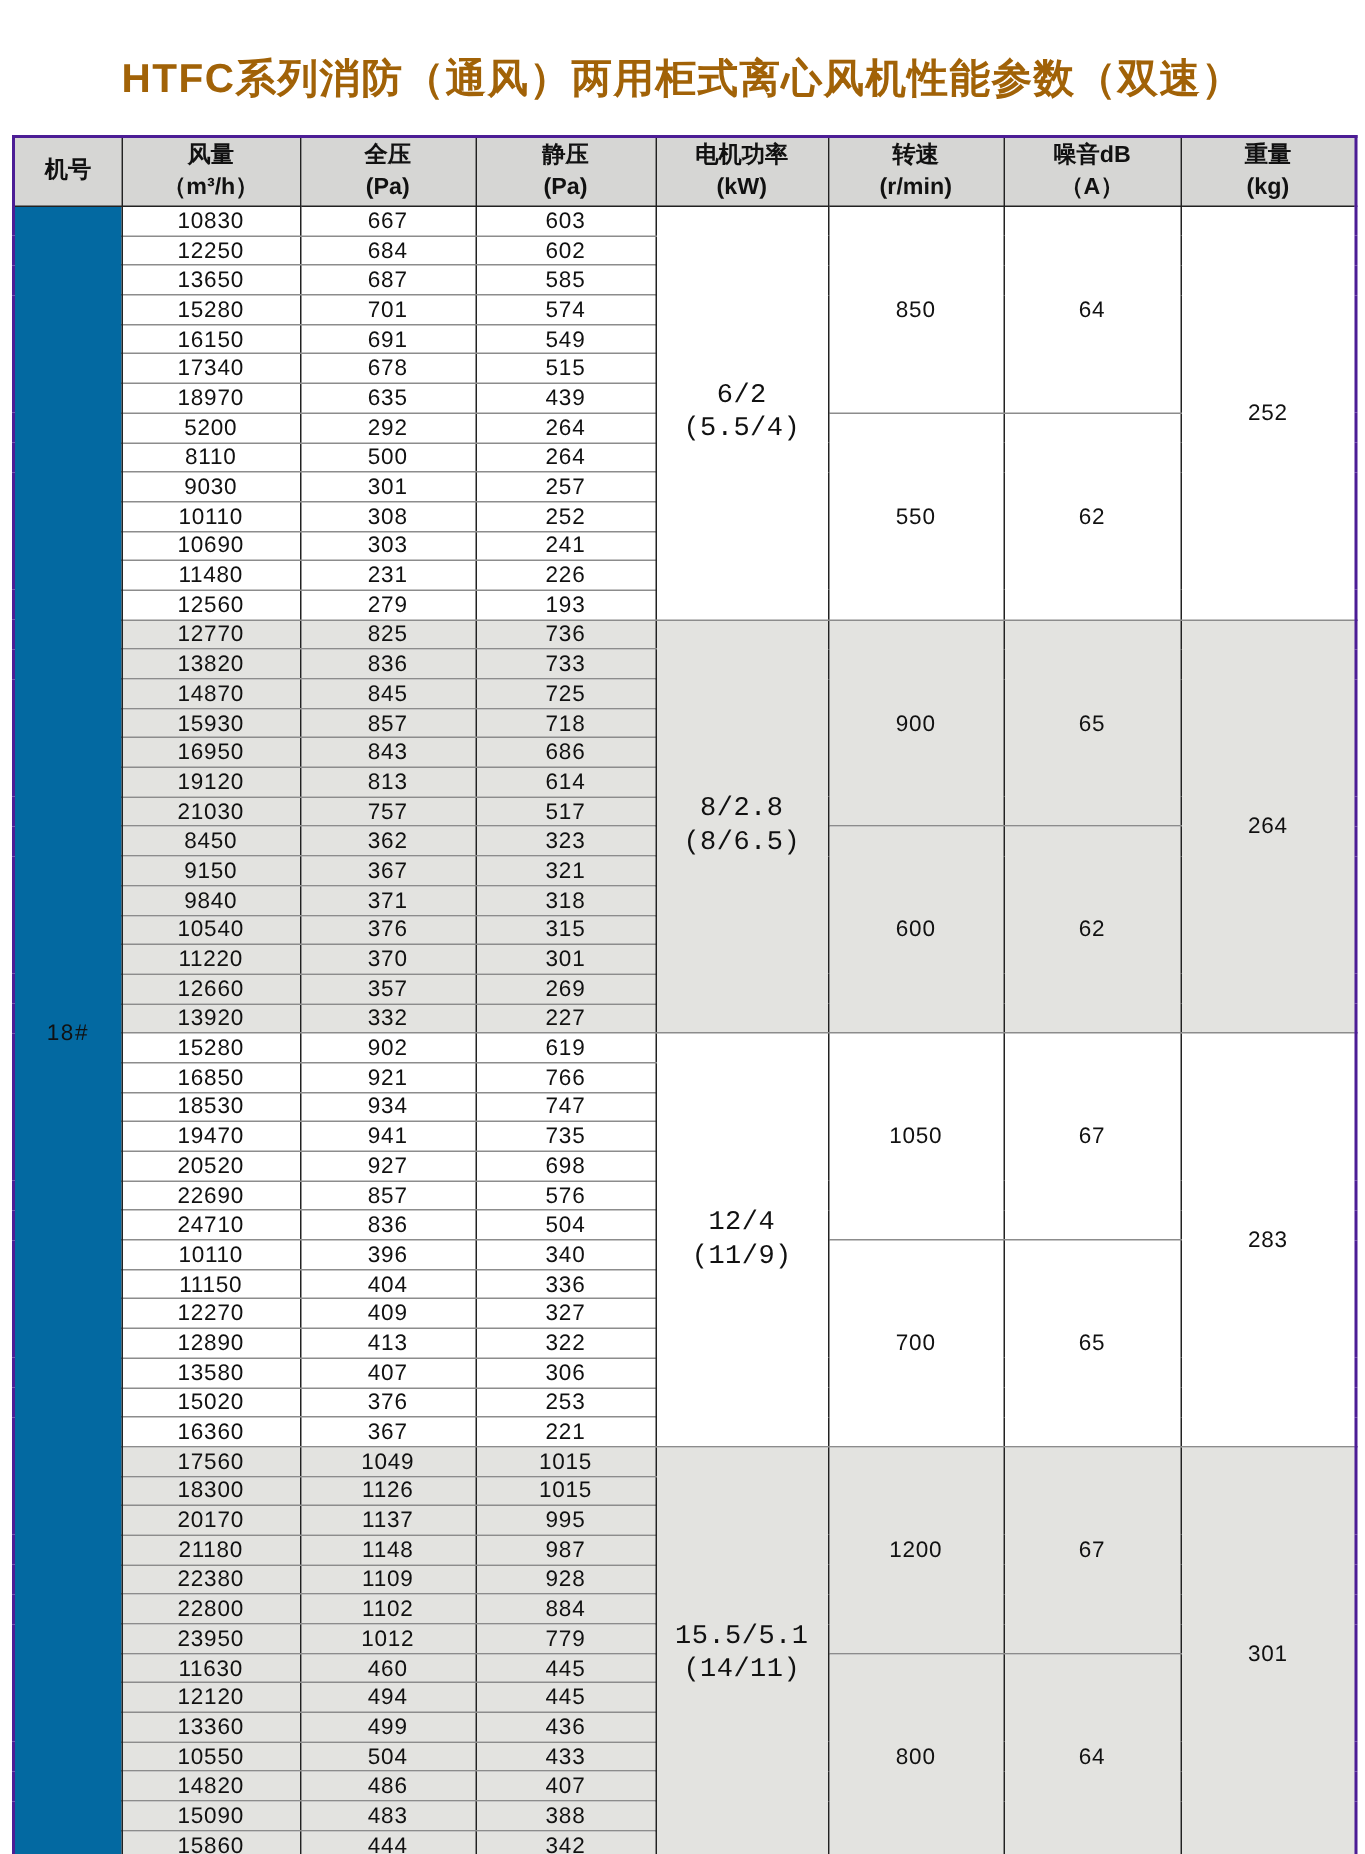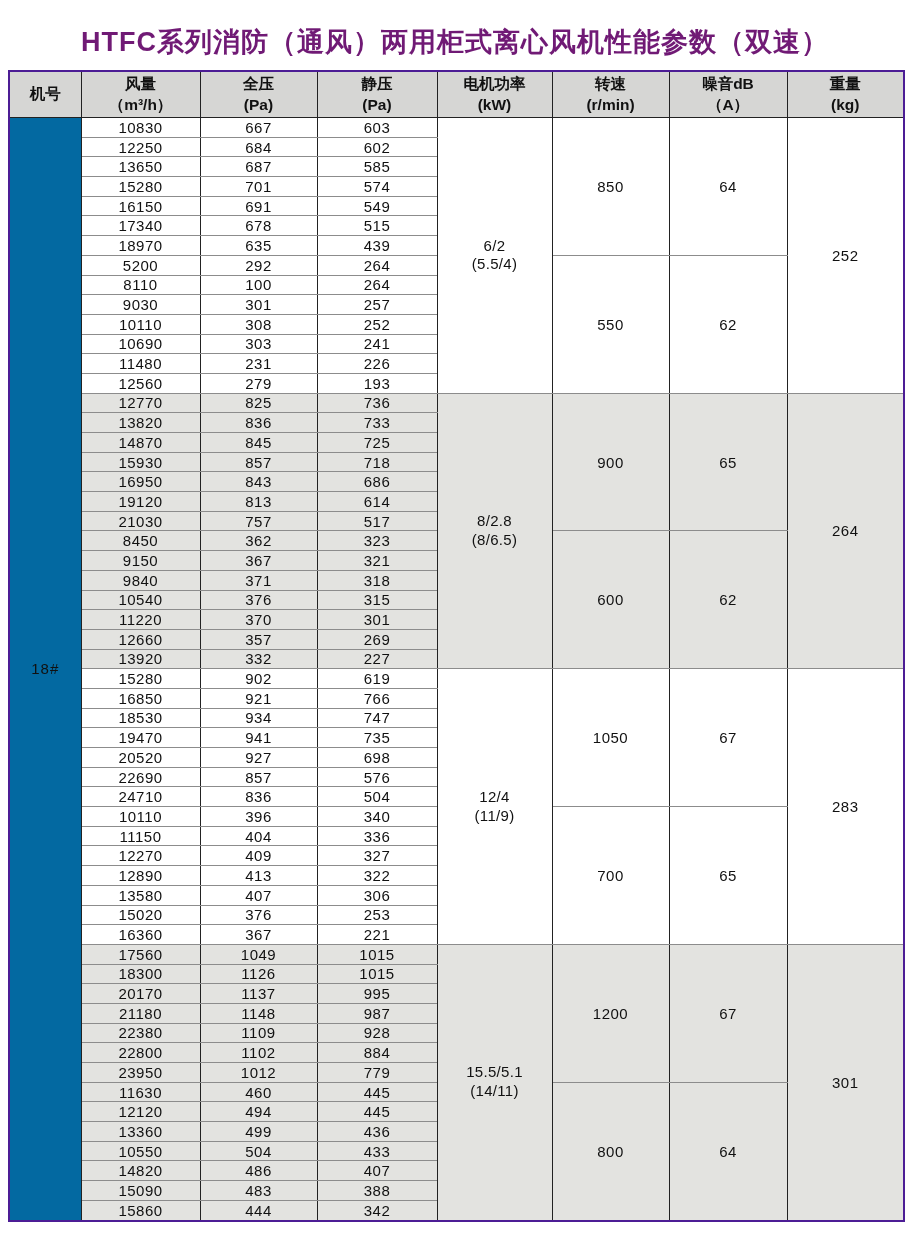--- a/index.html
+++ b/index.html
@@ -2,25 +2,25 @@
 <html><head>
 <meta charset="utf-8">
 <style>
   html,body { margin:0; padding:0; background:#ffffff; }
   body {
     width:910px; height:1236px;
     font-family:"Liberation Sans","DejaVu Sans",sans-serif;
     color:#111;
   }
   .title {
-    margin:8px; padding:16px 0 2px 0;
+    margin:18px; padding:16px 0 2px 0;
     text-align:center;
     font-size:27px; font-weight:bold;
     letter-spacing:1px;
-    color:#701a75;
+    color:#a16207;
   }
   table.spec {
     border-collapse:collapse;
     table-layout:fixed;
     margin-left:8px;
     width:895px;
     border:2px solid #4c1d95;
   }
   th, td {
     text-align:center; vertical-align:middle;
@@ -39,21 +39,21 @@
   }
   tbody td {
     height:18.7px;
     font-size:15px;
     line-height:1;
     letter-spacing:0.5px;
     background:#ffffff;
   }
   tbody td.shaded { background:#e3e3e0; }
   tbody td.machine { background:#0369a1; font-size:15px; letter-spacing:1px; }
-  td.power div { line-height:1.25; font-size:15px; letter-spacing:0.3px; }
+  td.power div { line-height:1.25; font-size:18px; letter-spacing:0.3px;font-family:Liberation Mono, monospace; }
   th div { pointer-events:none; }
 </style>
 </head>
 <body>
 
 <h1 class="title">HTFC系列消防（通风）两用柜式离心风机性能参数（双速）</h1>
 
 <table class="spec">
   <colgroup>
     <col style="width:72px">
@@ -146,21 +146,21 @@
       </tr>
       <tr>
         <td>5200</td>
         <td>292</td>
         <td>264</td>
         <td rowspan="7">550</td>
         <td rowspan="7">62</td>
       </tr>
       <tr>
         <td>8110</td>
-        <td>100</td>
+        <td>500</td>
         <td>264</td>
       </tr>
       <tr>
         <td>9030</td>
         <td>301</td>
         <td>257</td>
       </tr>
       <tr>
         <td>10110</td>
         <td>308</td>

